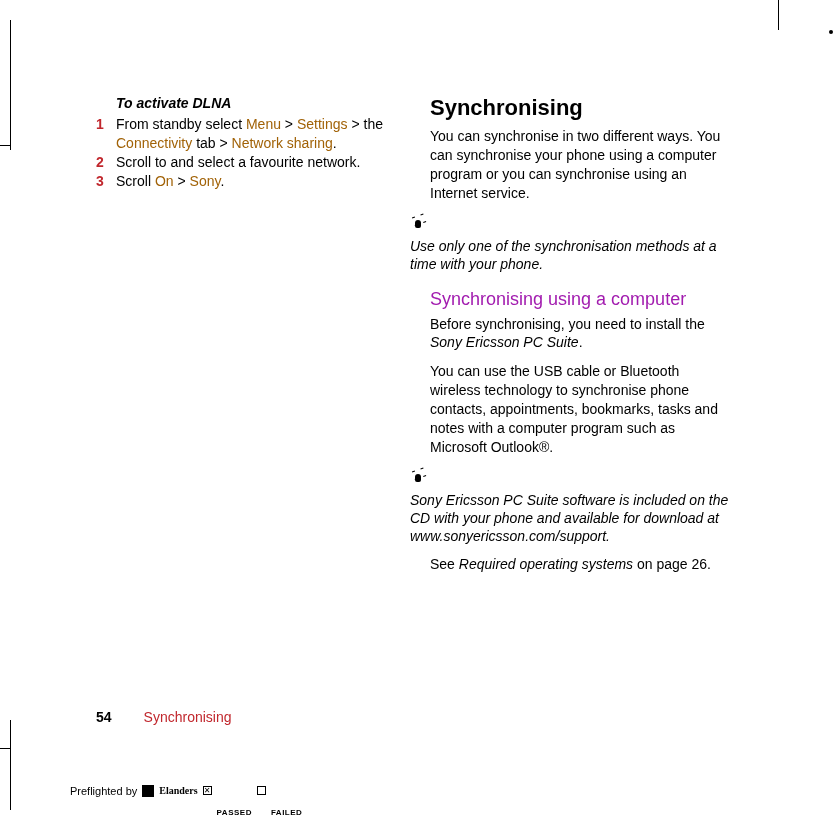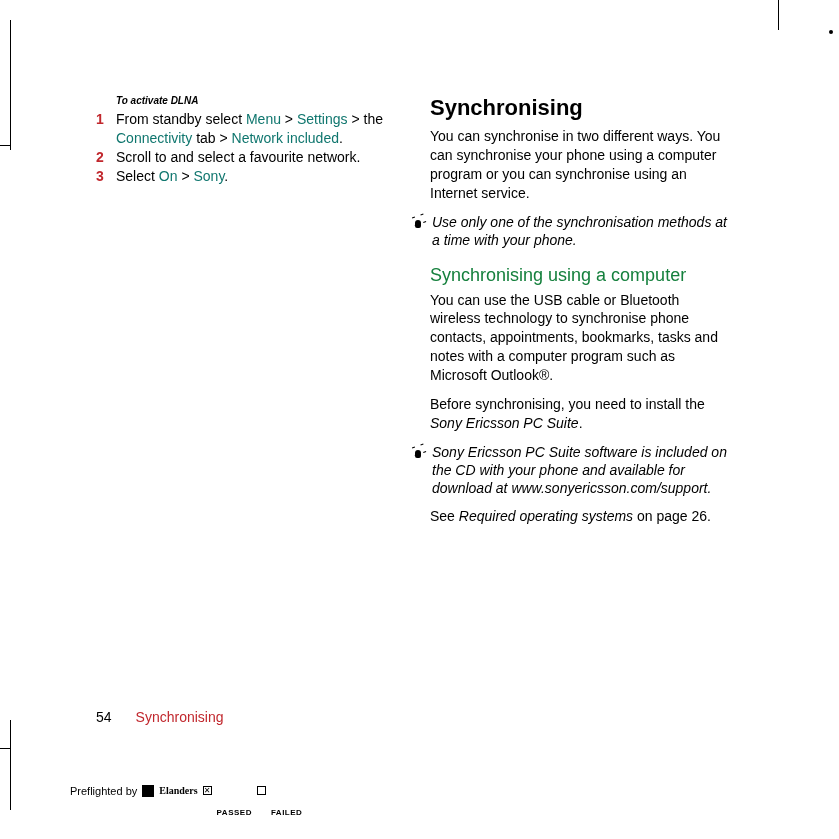--- a/index.html
+++ b/index.html
@@ -25,43 +25,43 @@
     .crop-bl-v { position: absolute; left: 10px; top: 720px; width: 1px; height: 90px; background: #000; }
     .crop-bl-h { position: absolute; left: -80px; top: 748px; width: 90px; height: 1px; background: #000; }
     .crop-tr-v { position: absolute; left: 778px; top: -40px; width: 1px; height: 70px; background: #000; }
     .crop-tr-dot { position: absolute; left: 829px; top: 30px; width: 4px; height: 4px; border-radius: 50%; background: #000; }
     .columns { display: flex; gap: 24px; }
     .col { width: 320px; }
     .right-col { margin-left: 10px; }
     .subheading {
       font-style: italic;
       font-weight: bold;
-      font-size: 10px;
+      font-size: 14px;
       margin-left: 20px;
       margin-bottom: 4px;
     }
     .step { display: flex; margin-bottom: 0; line-height: 1.35; }
     .step-num { color: #c1272d; font-weight: bold; width: 20px; flex-shrink: 0; }
     .step-text { flex: 1; }
-    .link { color: #0f766e; }
+    .link { color: #a16207; }
     .h1 {
       font-weight: bold;
       font-size: 22px;
       margin-bottom: 6px;
     }
     .h2 {
-      color: #15803d;
+      color: #a21caf;
       font-weight: normal;
       font-size: 18px;
       margin-top: 16px;
       margin-bottom: 4px;
       line-height: 1.2;
     }
     .body-text { line-height: 1.35; margin-bottom: 10px; }
-    .note-block { display: flex; gap: 6px; margin-bottom: 10px; margin-left: -20px; }
+    .note-block { display: flex; gap: 6px; margin-bottom: 10px; margin-left: -20px; flex-direction: column; }
     .note-icon {
       width: 16px; height: 16px; flex-shrink: 0; position: relative; margin-top: 2px;
     }
     .note-icon::before {
       content: "";
       position: absolute;
       left: 5px; top: 5px;
       width: 6px; height: 8px;
       background: #000;
       border-radius: 3px 3px 2px 2px;
@@ -75,21 +75,21 @@
       box-shadow: 9px 0 0 #000, 0 8px 0 #000, 9px 8px 0 #000;
       transform: rotate(-20deg);
     }
     .note-text { font-style: italic; line-height: 1.3; }
     .footer {
       position: absolute;
       bottom: 114px;
       left: 96px;
       font-size: 14px;
     }
-    .footer .pagenum { font-weight: normal; margin-right: 24px; text-align: center; }
+    .footer .pagenum { font-weight: bold; margin-right: 32px; text-align: center; }
     .footer .section { color: #c1272d; }
     .preflight {
       position: absolute;
       bottom: 22px;
       left: 70px;
       font-size: 11px;
       display: flex;
       align-items: center;
       gap: 5px;
     }
@@ -118,51 +118,51 @@
 <div class="crop-tr-v"></div>
 <div class="crop-tr-dot"></div>
 
 <div class="page">
   <div class="columns">
     <div class="col">
       <div class="subheading">To activate DLNA</div>
       <div class="step">
         <div class="step-num">1</div>
         <div class="step-text">
-          <span>From standby select </span><span class="link">Menu</span><span> &gt; </span><span class="link">Settings</span><span> &gt; the </span><span class="link">Connectivity</span><span> tab &gt; </span><span class="link">Network included</span><span>.</span>
+          <span>From standby select </span><span class="link">Menu</span><span> &gt; </span><span class="link">Settings</span><span> &gt; the </span><span class="link">Connectivity</span><span> tab &gt; </span><span class="link">Network sharing</span><span>.</span>
         </div>
       </div>
       <div class="step">
         <div class="step-num">2</div>
         <div class="step-text">Scroll to and select a favourite network.</div>
       </div>
       <div class="step">
         <div class="step-num">3</div>
         <div class="step-text">
-          <span>Select </span><span class="link">On</span><span> &gt; </span><span class="link">Sony</span><span>.</span>
+          <span>Scroll </span><span class="link">On</span><span> &gt; </span><span class="link">Sony</span><span>.</span>
         </div>
       </div>
     </div>
 
     <div class="col right-col">
       <div class="h1">Synchronising</div>
       <div class="body-text">You can synchronise in two different ways. You can synchronise your phone using a computer program or you can synchronise using an Internet service.</div>
 
       <div class="note-block">
         <div class="note-icon"></div>
         <div class="note-text">Use only one of the synchronisation methods at a time with your phone.</div>
       </div>
 
 
       <div class="h2">Synchronising using a computer</div>
-      <div class="body-text">You can use the USB cable or Bluetooth wireless technology to synchronise phone contacts, appointments, bookmarks, tasks and notes with a computer program such as Microsoft Outlook®.</div>
-
       <div class="body-text">
         <span>Before synchronising, you need to install the </span><span class="ital">Sony Ericsson PC Suite</span><span>.</span>
       </div>
+
+      <div class="body-text">You can use the USB cable or Bluetooth wireless technology to synchronise phone contacts, appointments, bookmarks, tasks and notes with a computer program such as Microsoft Outlook®.</div>
 
       <div class="note-block">
         <div class="note-icon"></div>
         <div class="note-text">Sony Ericsson PC Suite software is included on the CD with your phone and available for download at www.sonyericsson.com/support.</div>
       </div>
 
       <div class="body-text">
         <span>See </span><span class="ital">Required operating systems</span><span> on page 26.</span>
       </div>
     </div>

